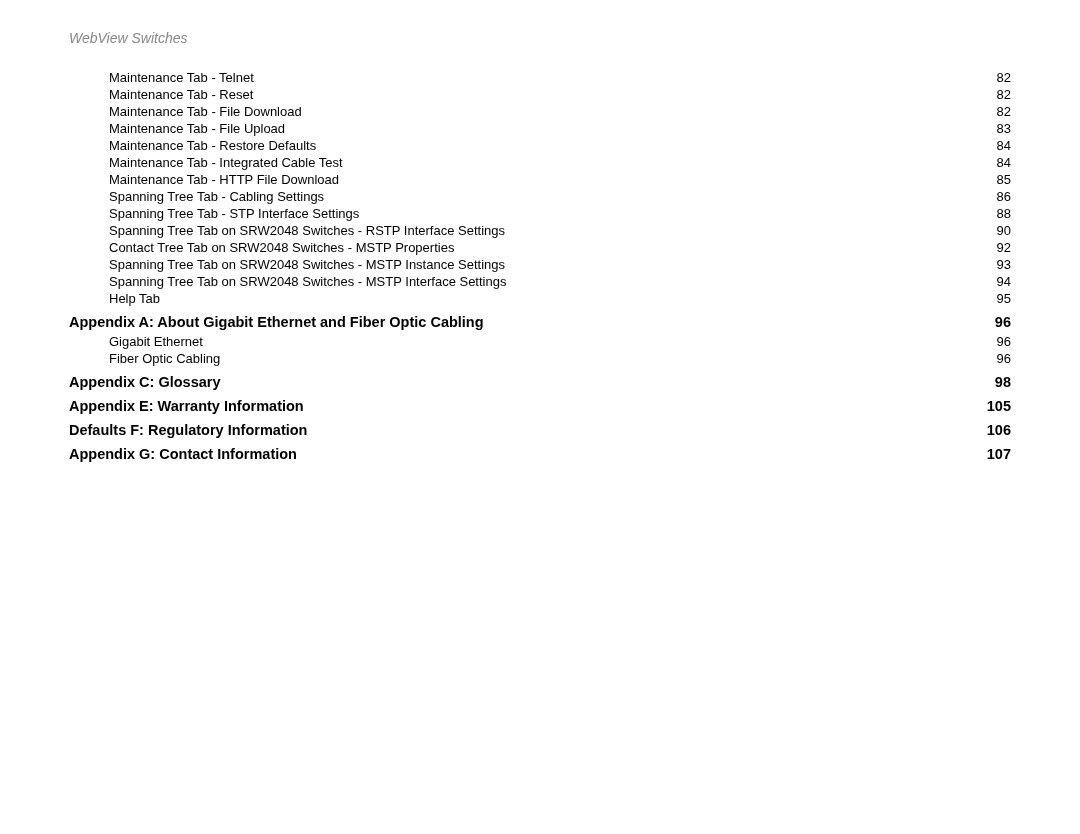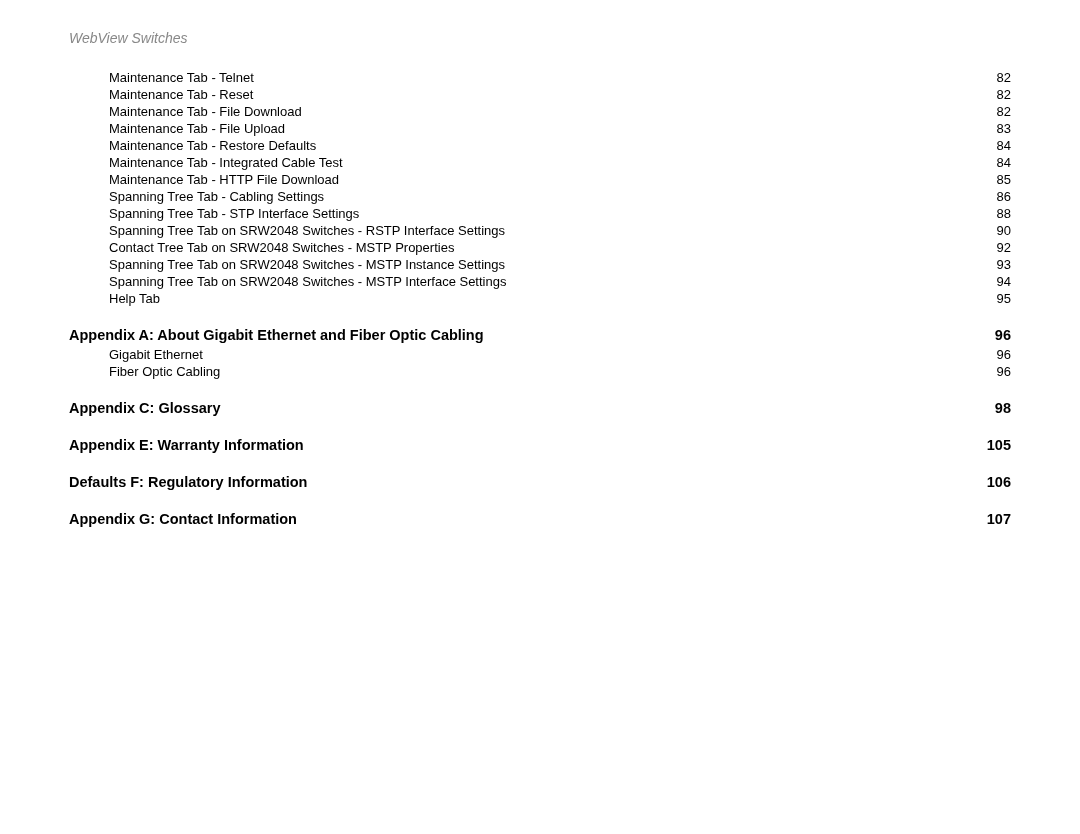--- a/index.html
+++ b/index.html
@@ -42,21 +42,21 @@
       color: #000000;
     }
 
     .toc-entry.indented {
       padding-left: 40px;
     }
 
     .toc-entry.appendix-main {
       font-weight: bold;
       font-size: 14.5px;
-      margin-top: 21px;
+      margin-top: 8px;
       margin-bottom: 4px;
       justify-content: center;
     }
 
     .toc-entry .entry-title {
       flex: 1;
     }
 
     .toc-entry .entry-page {
       min-width: 40px;

